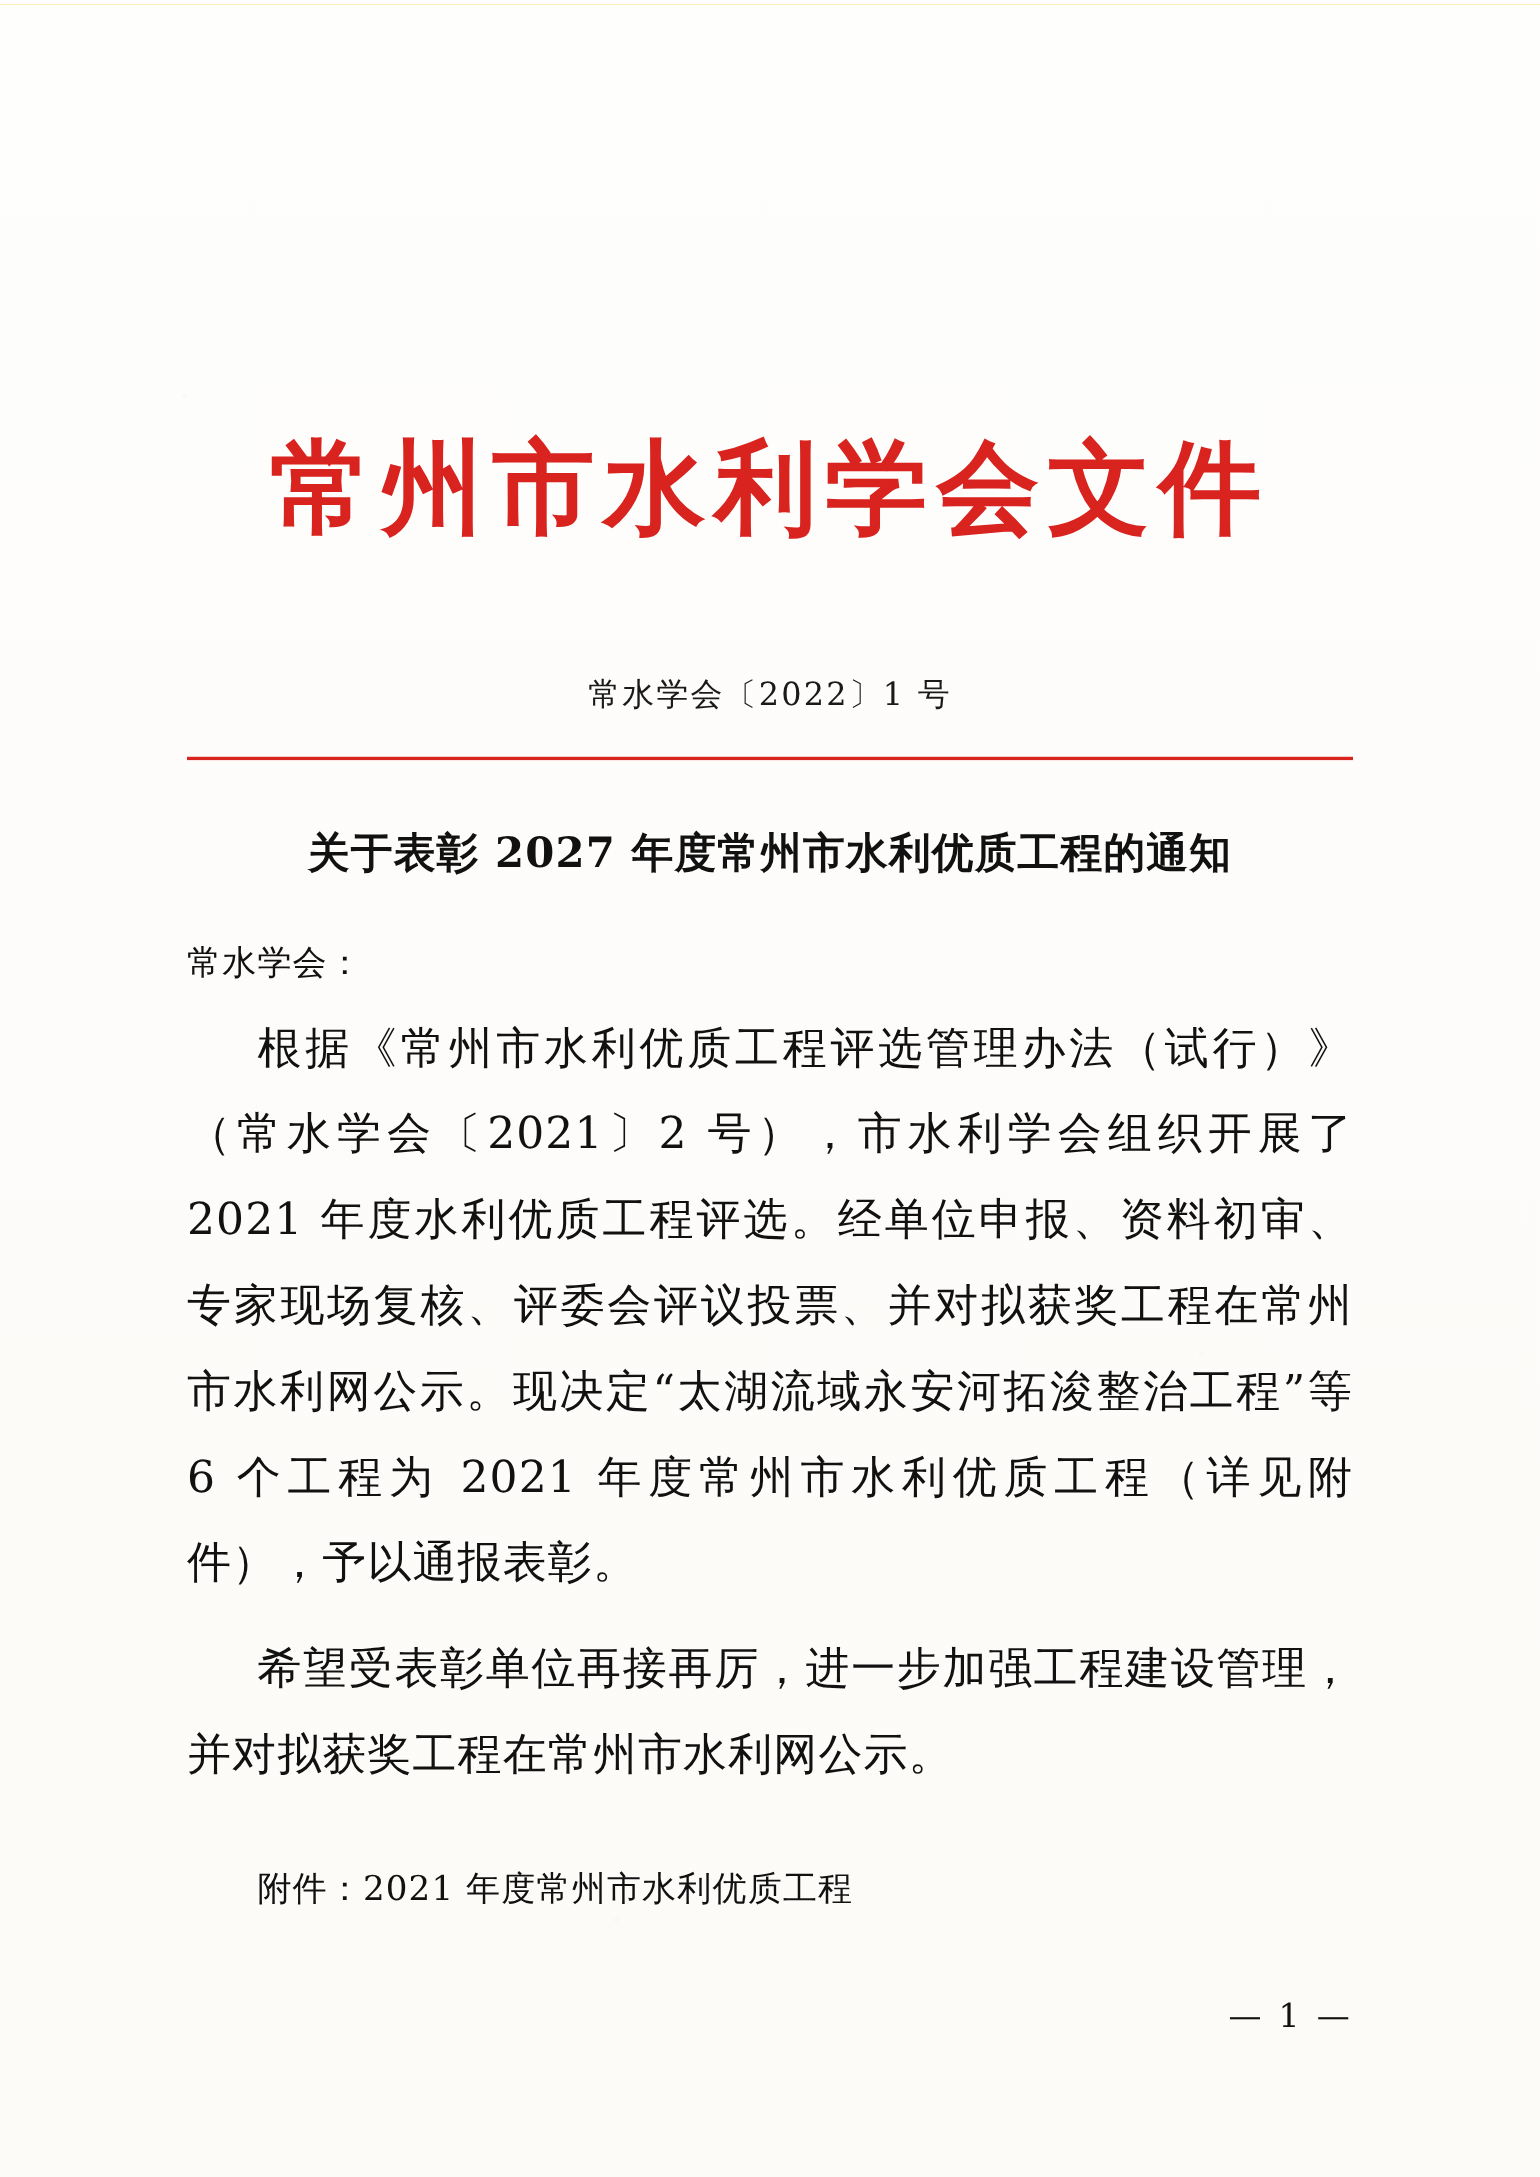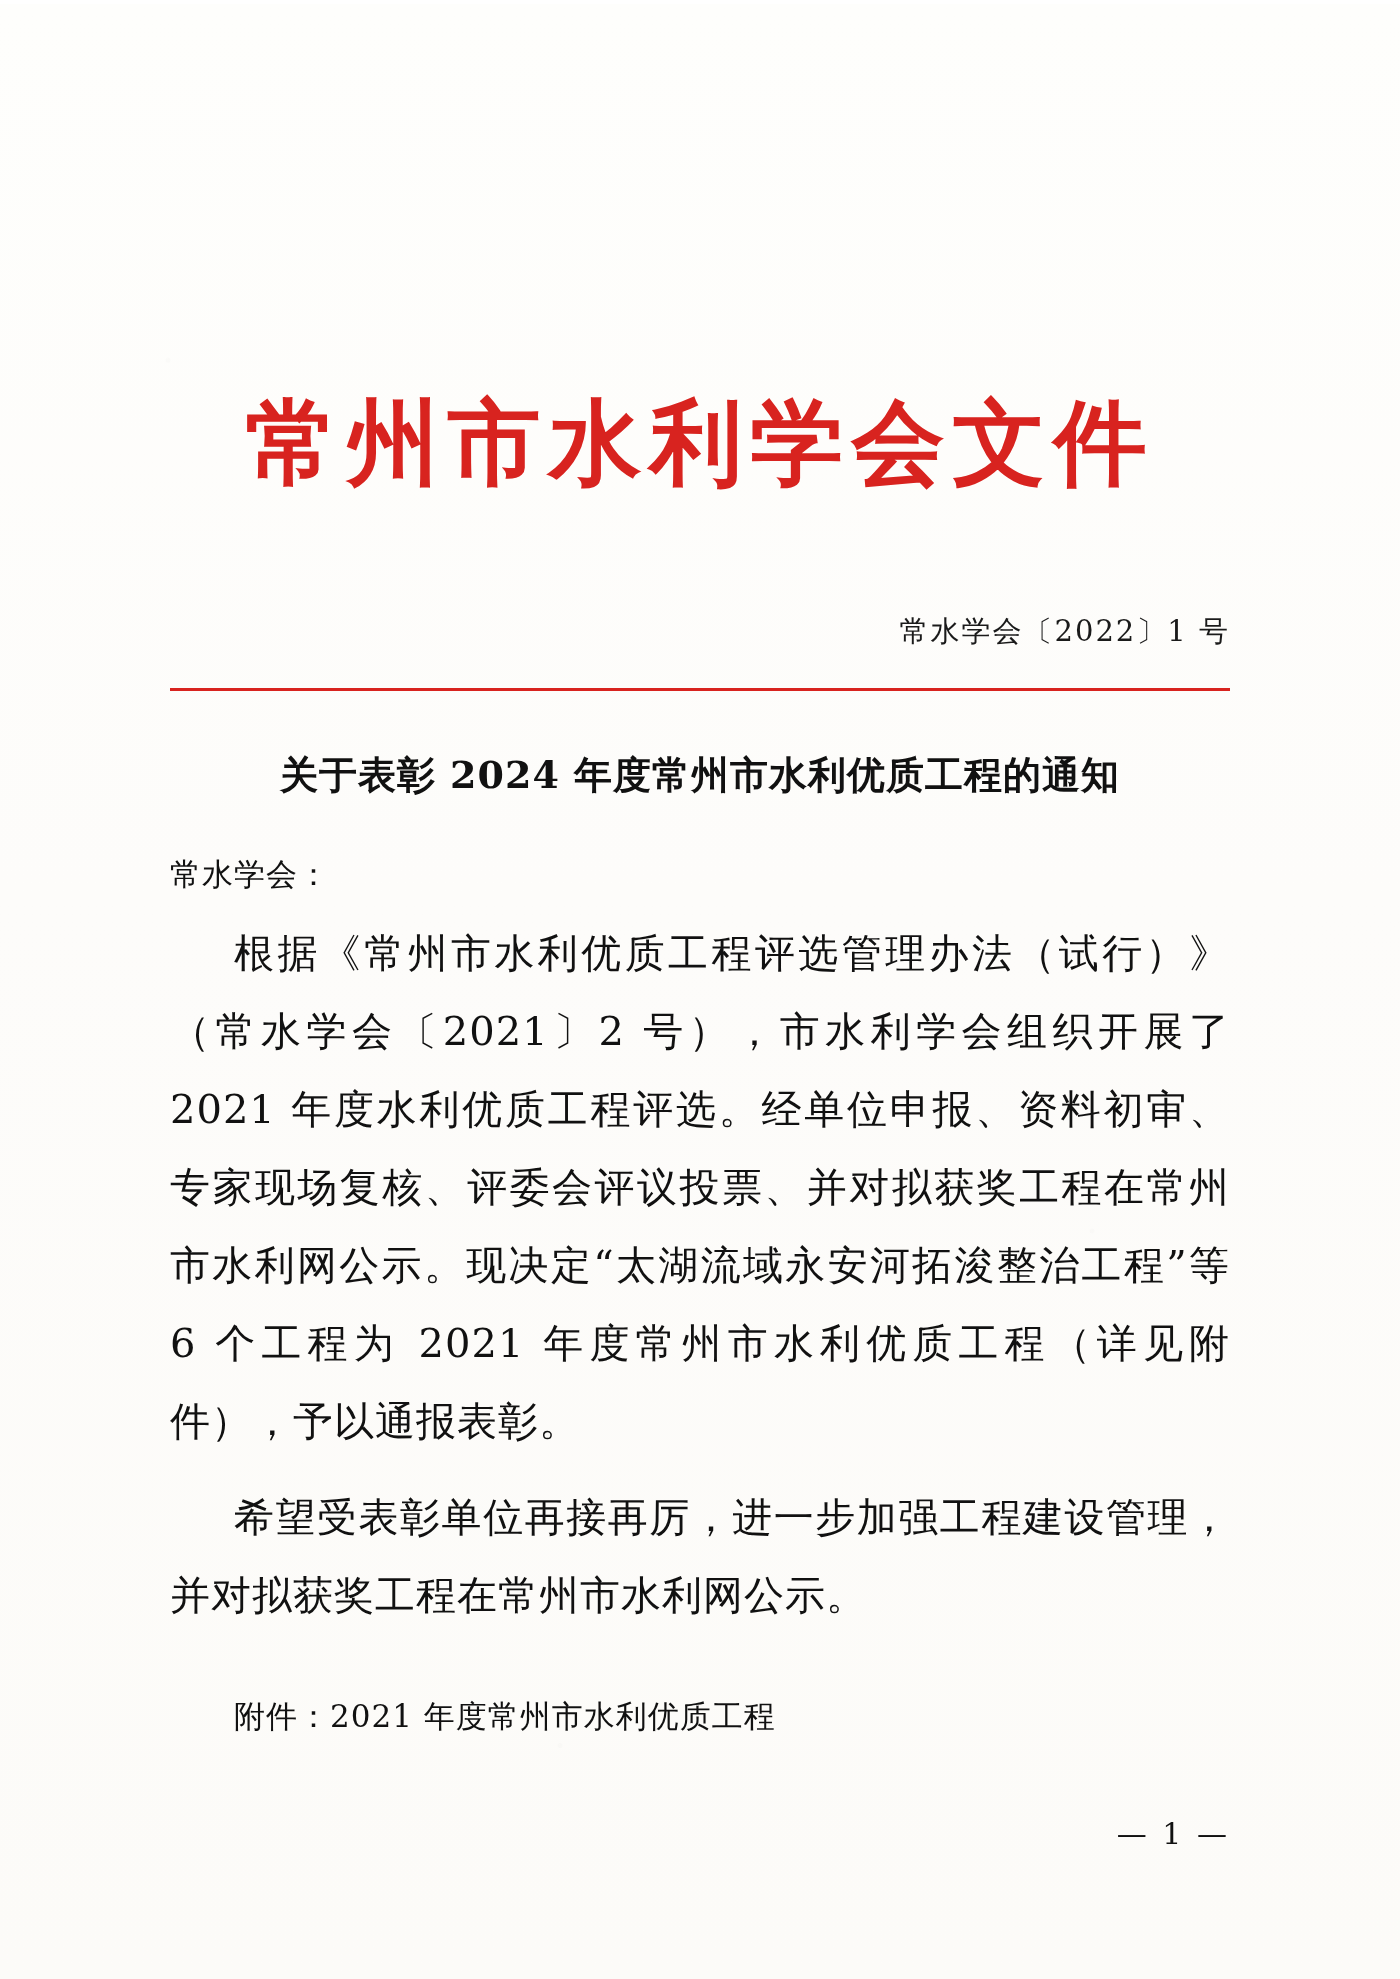--- a/index.html
+++ b/index.html
@@ -37,21 +37,21 @@
     color: #d8231f;
     font-family: "DejaVu Serif", "Liberation Serif", serif;
     font-weight: bold;
     font-size: 93px;
     letter-spacing: 8px;
     line-height: 1.05;
     white-space: nowrap;
   }
   .doc-number {
     margin-top: 120px;
-    text-align: right;
+    text-align: center;
     font-family: "DejaVu Serif", "Liberation Serif", serif;
     font-size: 29px;
     color: #1a1a1a;
     letter-spacing: 2px;
   }
   .red-rule {
     margin-top: 36px;
     height: 3px;
     background: #d8231f;
     width: 100%;
@@ -108,21 +108,21 @@
   <div class="paper-texture"></div>
 
   <div class="content">
 
     <div class="doc-title">常州市水利学会文件</div>
 
     <div class="doc-number">常水学会〔2022〕1 号</div>
 
     <div class="red-rule"></div>
 
-    <div class="subject">关于表彰 2024 年度常州市水利优质工程的通知</div>
+    <div class="subject">关于表彰 2027 年度常州市水利优质工程的通知</div>
 
     <div class="salutation">常水学会：</div>
 
     <div class="para">根据《常州市水利优质工程评选管理办法（试行）》（常水学会〔2021〕2 号），市水利学会组织开展了 2021 年度水利优质工程评选。经单位申报、资料初审、专家现场复核、评委会评议投票、并对拟获奖工程在常州市水利网公示。现决定“太湖流域永安河拓浚整治工程”等 6 个工程为 2021 年度常州市水利优质工程（详见附件），予以通报表彰。</div>
 
     <div class="para">希望受表彰单位再接再厉，进一步加强工程建设管理，并对拟获奖工程在常州市水利网公示。</div>
 
     <div class="attachment">附件：2021 年度常州市水利优质工程</div>
 
   </div>

